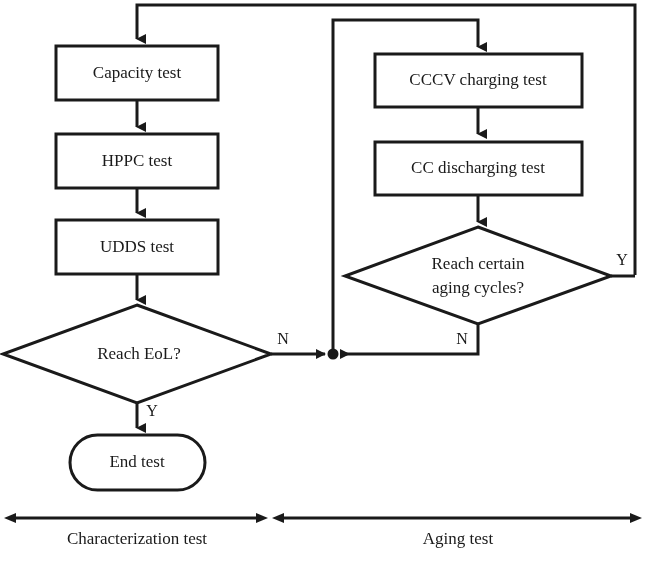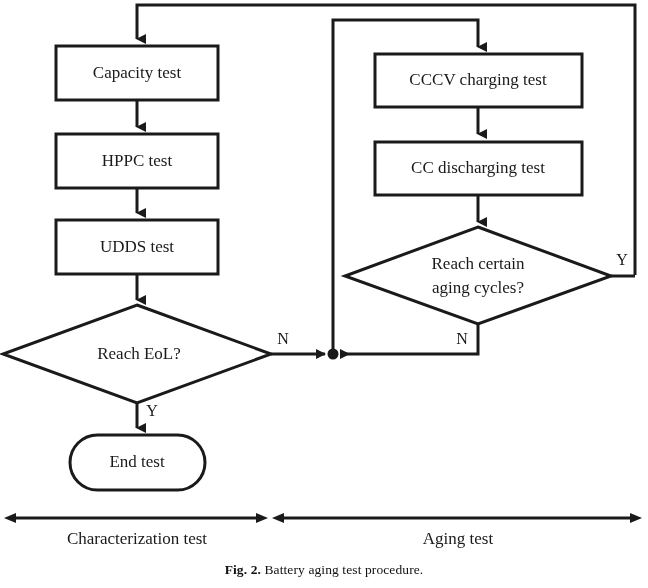--- a/index.html
+++ b/index.html
@@ -179,17 +179,14 @@
       <path class="flow-line" d="M16,518 L258,518" marker-start="url(#barArrowStart)" marker-end="url(#barArrowEnd)"></path>
     </g>
     <text class="phase-label" x="137" y="540">Characterization test</text>
 
     <g>
       <path class="flow-line" d="M284,518 L632,518" marker-start="url(#barArrowStart)" marker-end="url(#barArrowEnd)"></path>
     </g>
     <text class="phase-label" x="458" y="540">Aging test</text>
   </svg>
 
-  <div id="caption">
-    <span class="caption-prefix">Fig. 2.</span><span class="caption-text"> Battery aging test procedure.</span>
-  </div>
 
 </div>
 
 </body></html>

